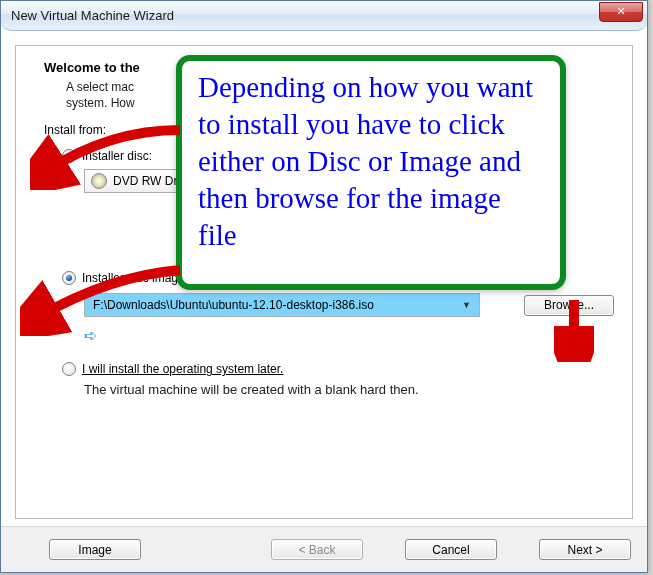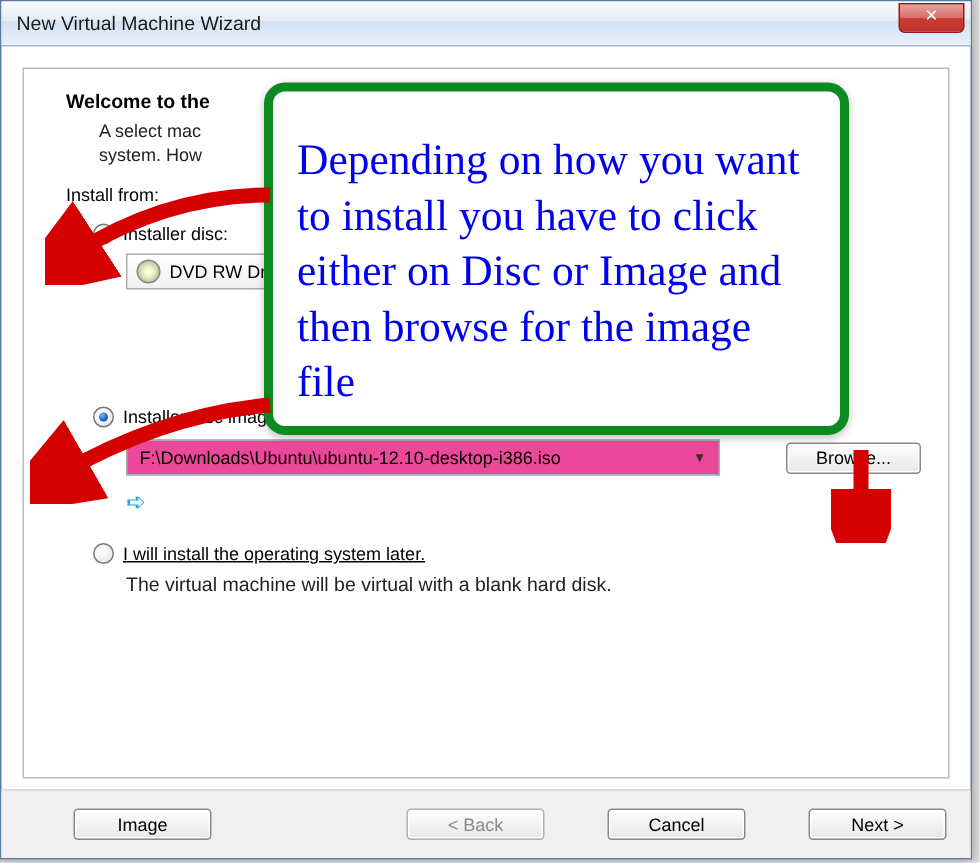--- a/index.html
+++ b/index.html
@@ -22,20 +22,21 @@
     box-shadow: 0 0 6px rgba(0,0,0,0.3);
   }
   .titlebar {
     height: 30px;
     background: linear-gradient(to bottom, #f9fbfd 0%, #e4ecf7 45%, #d5e2f2 46%, #e8f0fa 100%);
     border-bottom: 1px solid #9fb6d4;
     display: flex;
     align-items: center;
     padding: 0 2px 0 10px;
     position: relative;
+    border-radius: 10px;
   }
   .titlebar-text {
     font-size: 13px;
     color: #1a1a1a;
   }
   .close-btn {
     position: absolute;
     right: 4px; top: 1px;
     width: 44px; height: 20px;
     background: linear-gradient(to bottom, #e9a2a0 0%, #d9706b 48%, #c93c34 52%, #c03028 100%);
@@ -142,21 +143,21 @@
   .iso-row {
     display: flex;
     gap: 12px;
     align-items: center;
     margin: 8px 0 0 40px;
   }
   .iso-select {
     width: 396px;
     height: 24px;
     border: 1px solid #adadad;
-    background: #ec4899;
+    background: #7dd3fc;
     display: flex;
     align-items: center;
     padding: 0 8px;
     font-size: 12px;
     position: relative;
   }
   .iso-select .caret {
     position: absolute;
     right: 8px;
     font-size: 9px;
@@ -197,21 +198,21 @@
   .footer .btn { min-width: 92px; }
   .annot {
     position: absolute;
     left: 176px;
     top: 55px;
     width: 390px;
     height: 235px;
     background: #fff;
     border: 6px solid #0a8a1f;
     border-radius: 14px;
-    padding: 28px 16px;
+    padding: 8px 16px;
     box-shadow: 0 2px 6px rgba(0,0,0,0.25);
   }
   .annot-text {
     color: #0000ee;
     font-family: "Times New Roman", serif;
     font-size: 29px;
     line-height: 1.28;
   }
   .arrow-red {
     position: absolute;
@@ -261,21 +262,21 @@
       <button class="btn" style="min-width:90px;">Browse...</button>
     </div>
     <div class="info-row">
       <span class="info-arrow">➪</span>
     </div>
 
     <div class="radio-row" style="margin-top:18px;text-decoration:underline;">
       <span class="radio"></span>
       <span>I will install the operating system later.</span>
     </div>
-    <div class="indent-text">The virtual machine will be virtual with a blank hard disk.</div>
+    <div class="indent-text">The virtual machine will be created with a blank hard then.</div>
 
   </div>
 
   <div class="footer">
     <button class="btn">Image</button>
     <div class="spacer"></div>
     <button class="btn disabled">&lt; Back</button>
     <button class="btn">Cancel</button>
     <button class="btn">Next &gt;</button>
   </div>

